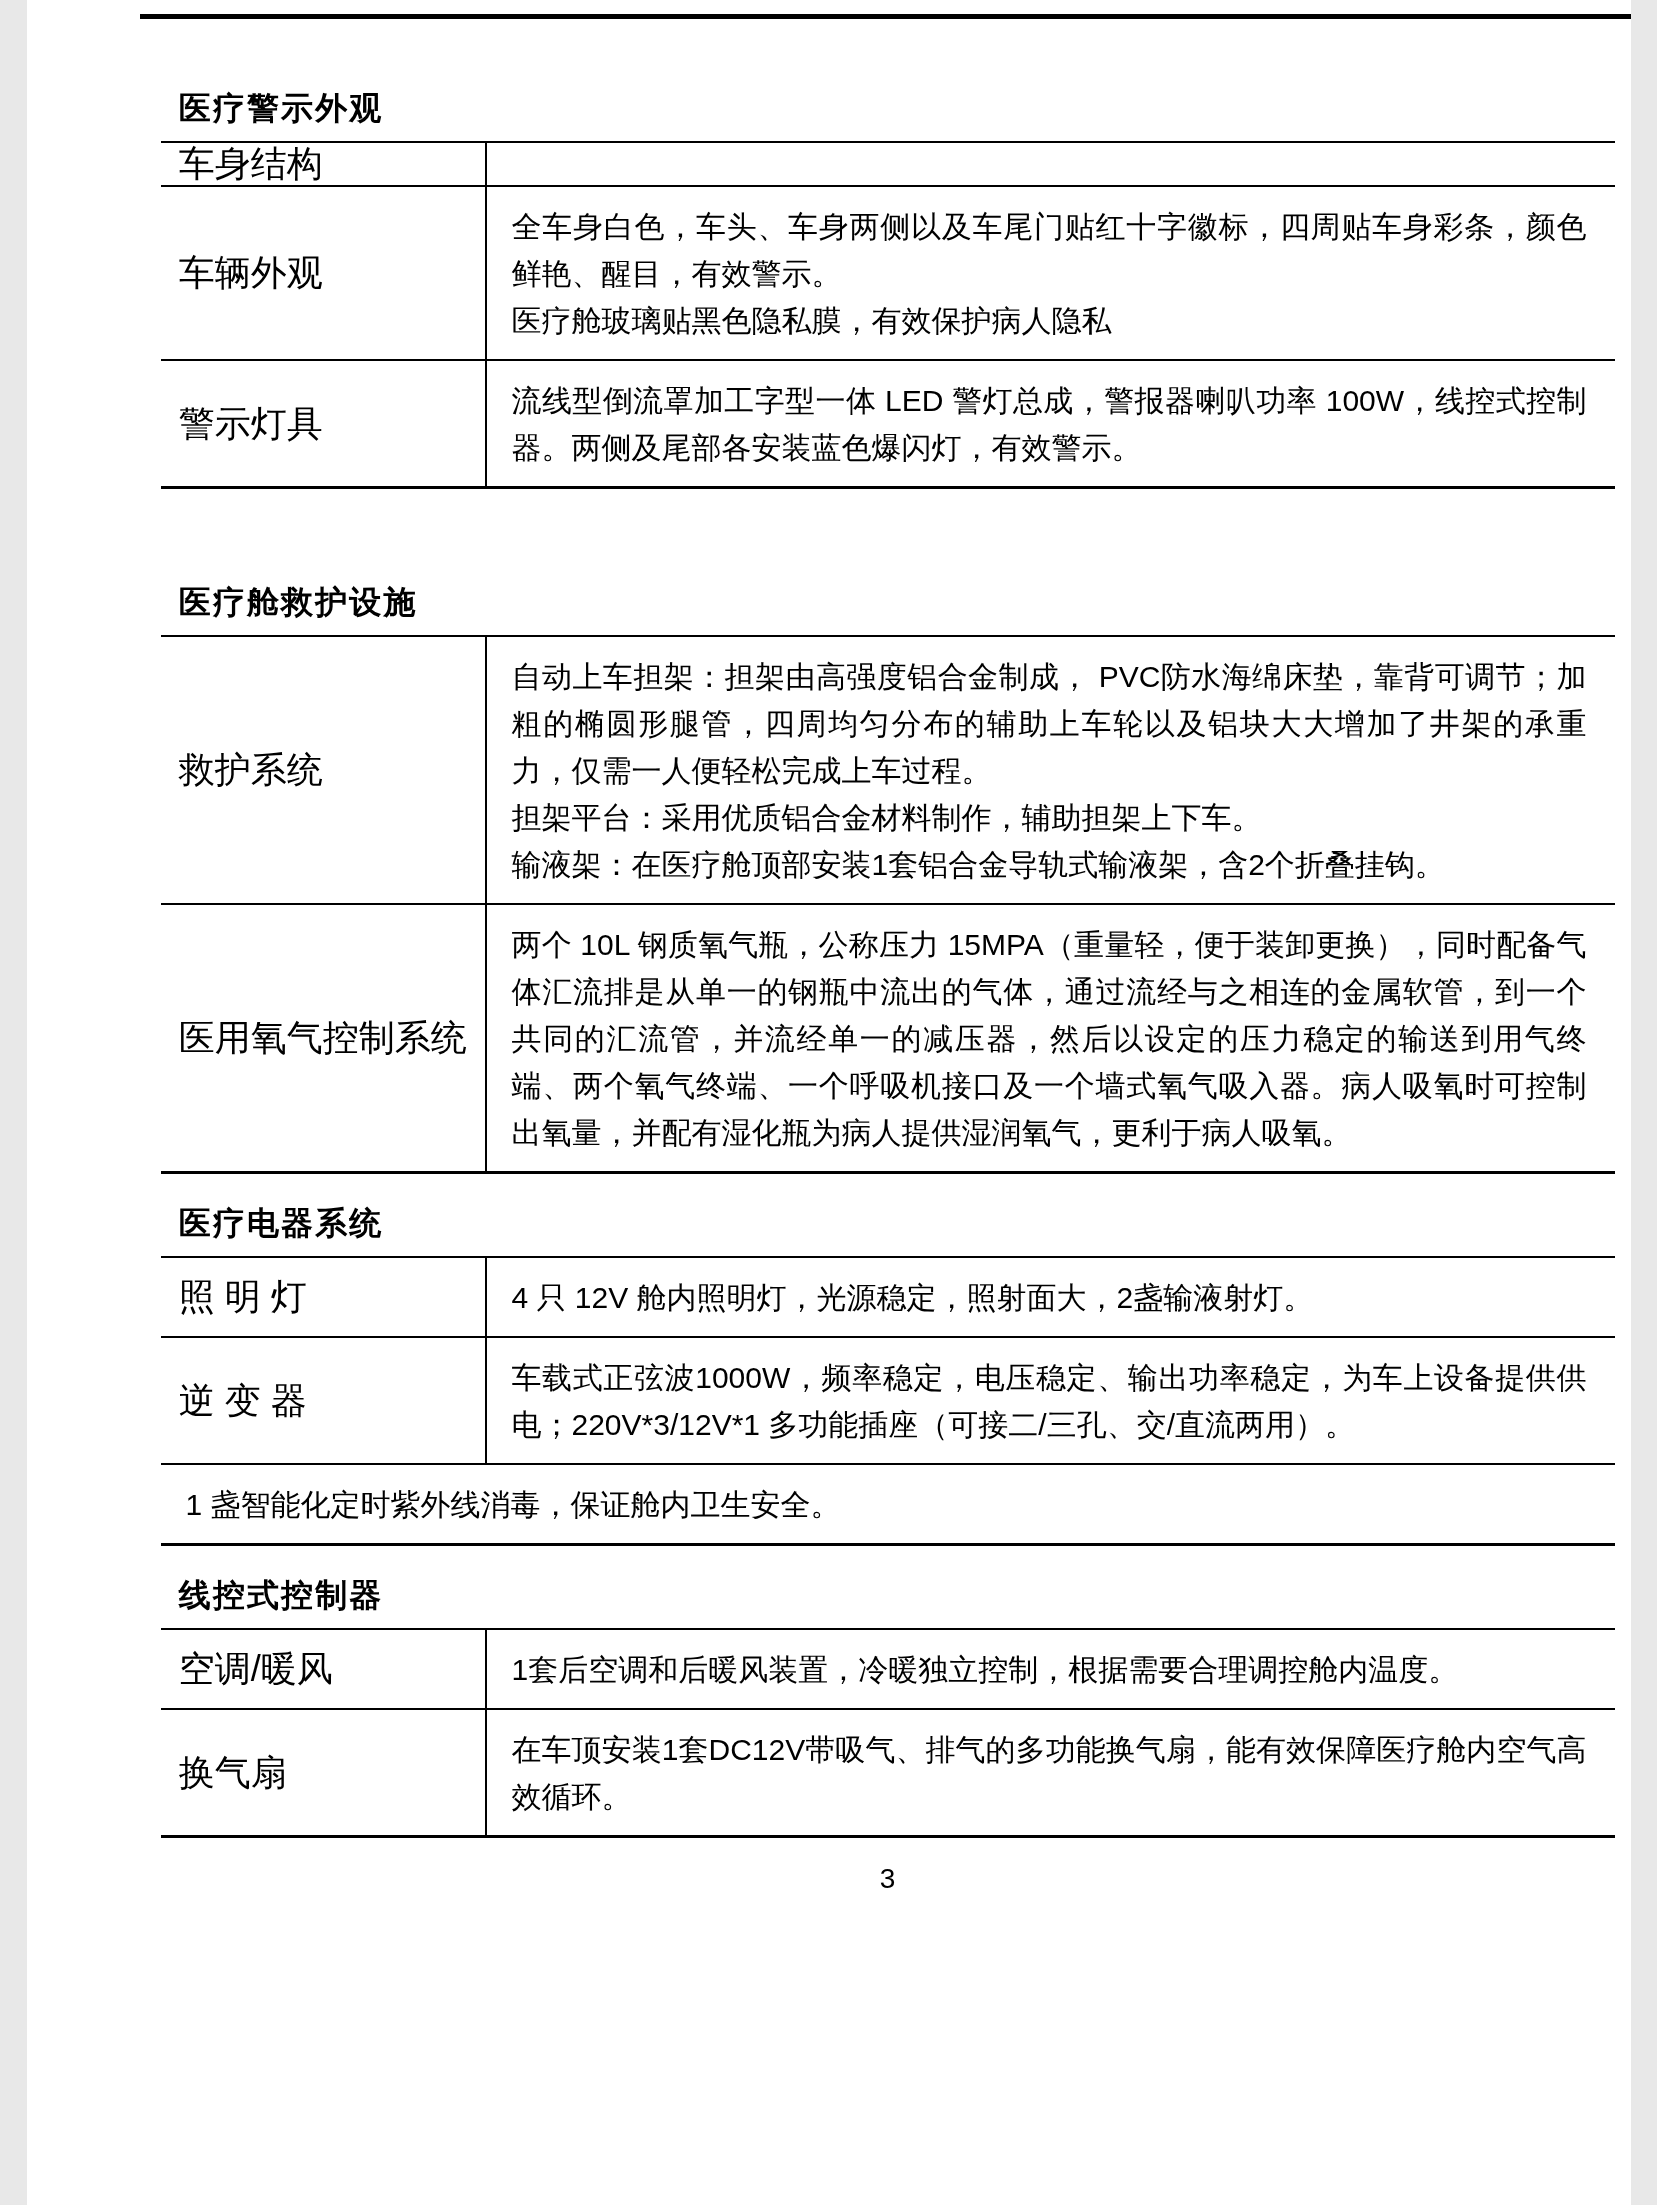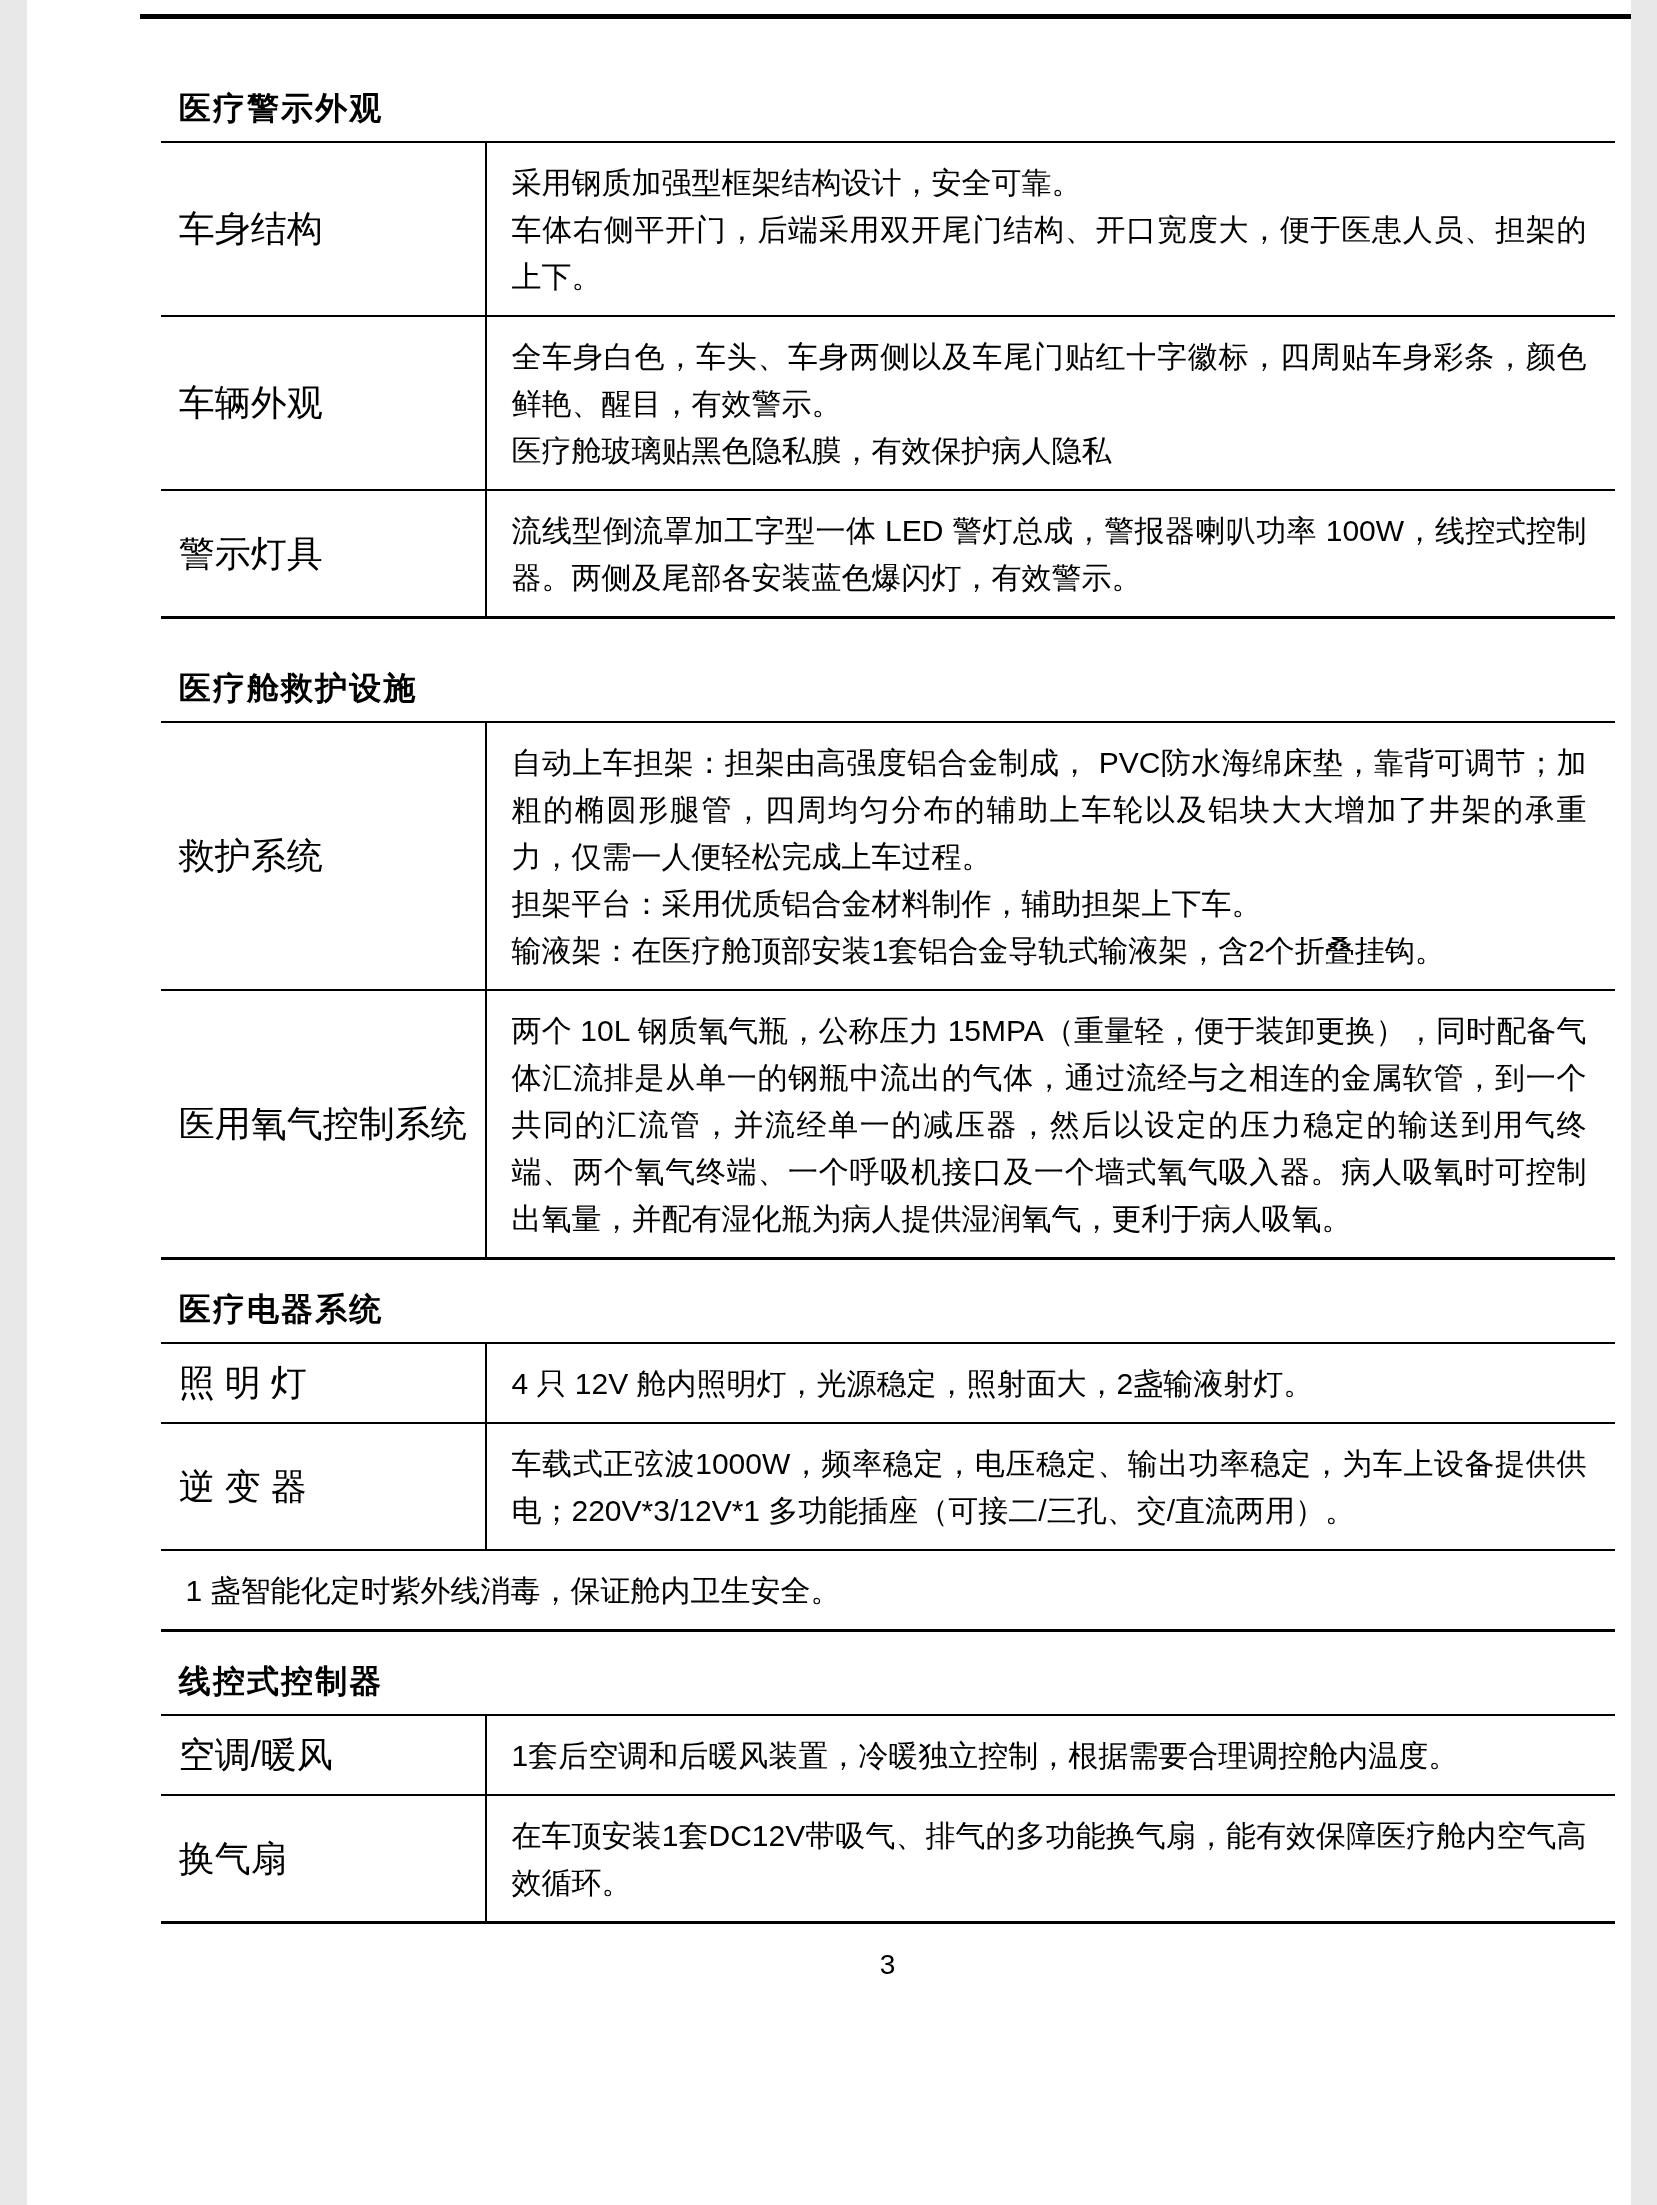--- a/index.html
+++ b/index.html
@@ -19,21 +19,21 @@
   .content {
     position:absolute; top:19px; left:134px; width:1454px;
   }
   .section { }
   .section-title {
     font-size:32px; font-weight:bold;
     letter-spacing:2.1px;
     padding:0 0 10px 18.3px;
   }
   .section.first .section-title { margin-top:68px; }
-  .section.gap-before .section-title { margin-top:48px; }
+  .section.gap-before .section-title { margin-top:92px; }
   .section.tight .section-title { margin-top:28px; }
   .spec-table {
     border-top:2.8px solid #000000;
     border-bottom:3.5px solid #000000;
   }
   .spec-row { display:flex; border-bottom:2.1px solid #000000; }
   .spec-row:last-child { border-bottom:none; }
   .row-label {
     flex:0 0 326px; width:326px; box-sizing:border-box;
     border-right:2.1px solid #000000;
@@ -57,24 +57,20 @@
 
 <div class="page">
   <div class="top-rule"></div>
   <div class="content">
     <div id="sections">
         <div class="section first">
           <div class="section-title">医疗警示外观</div>
           <div class="spec-table">
             <div class="spec-row">
               <div class="row-label">车身结构</div>
-              <div class="row-content">
-                <p>采用钢质加强型框架结构设计，安全可靠。</p>
-                <p>车体右侧平开门，后端采用双开尾门结构、开口宽度大，便于医患人员、担架的上下。</p>
-              </div>
             </div>
             <div class="spec-row">
               <div class="row-label">车辆外观</div>
               <div class="row-content">
                 <p>全车身白色，车头、车身两侧以及车尾门贴红十字徽标，四周贴车身彩条，颜色鲜艳、醒目，有效警示。</p>
                 <p>医疗舱玻璃贴黑色隐私膜，有效保护病人隐私</p>
               </div>
             </div>
             <div class="spec-row">
               <div class="row-label">警示灯具</div>

